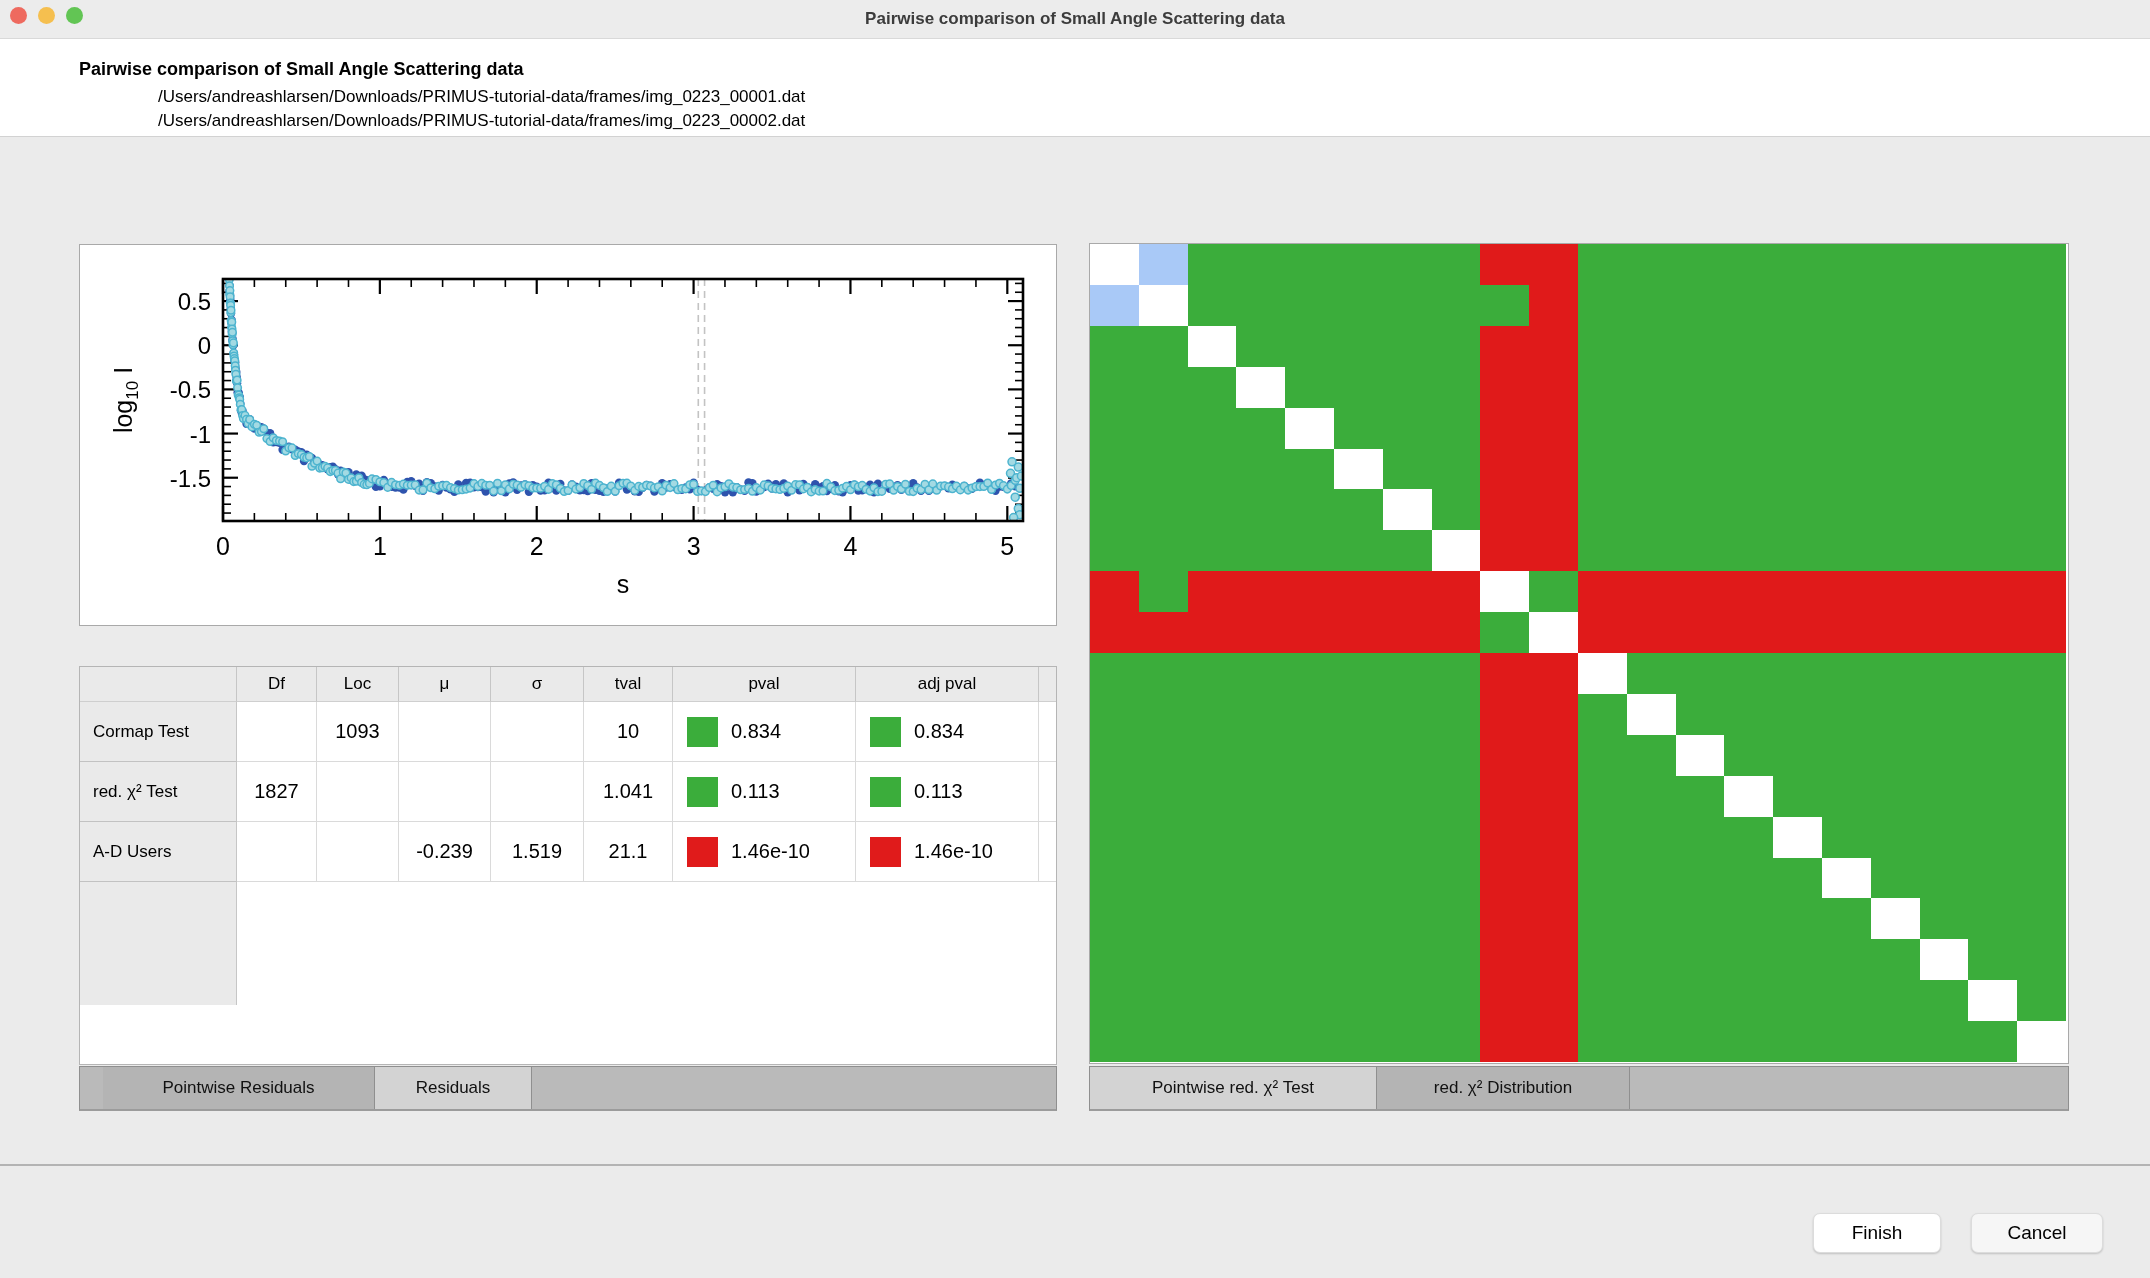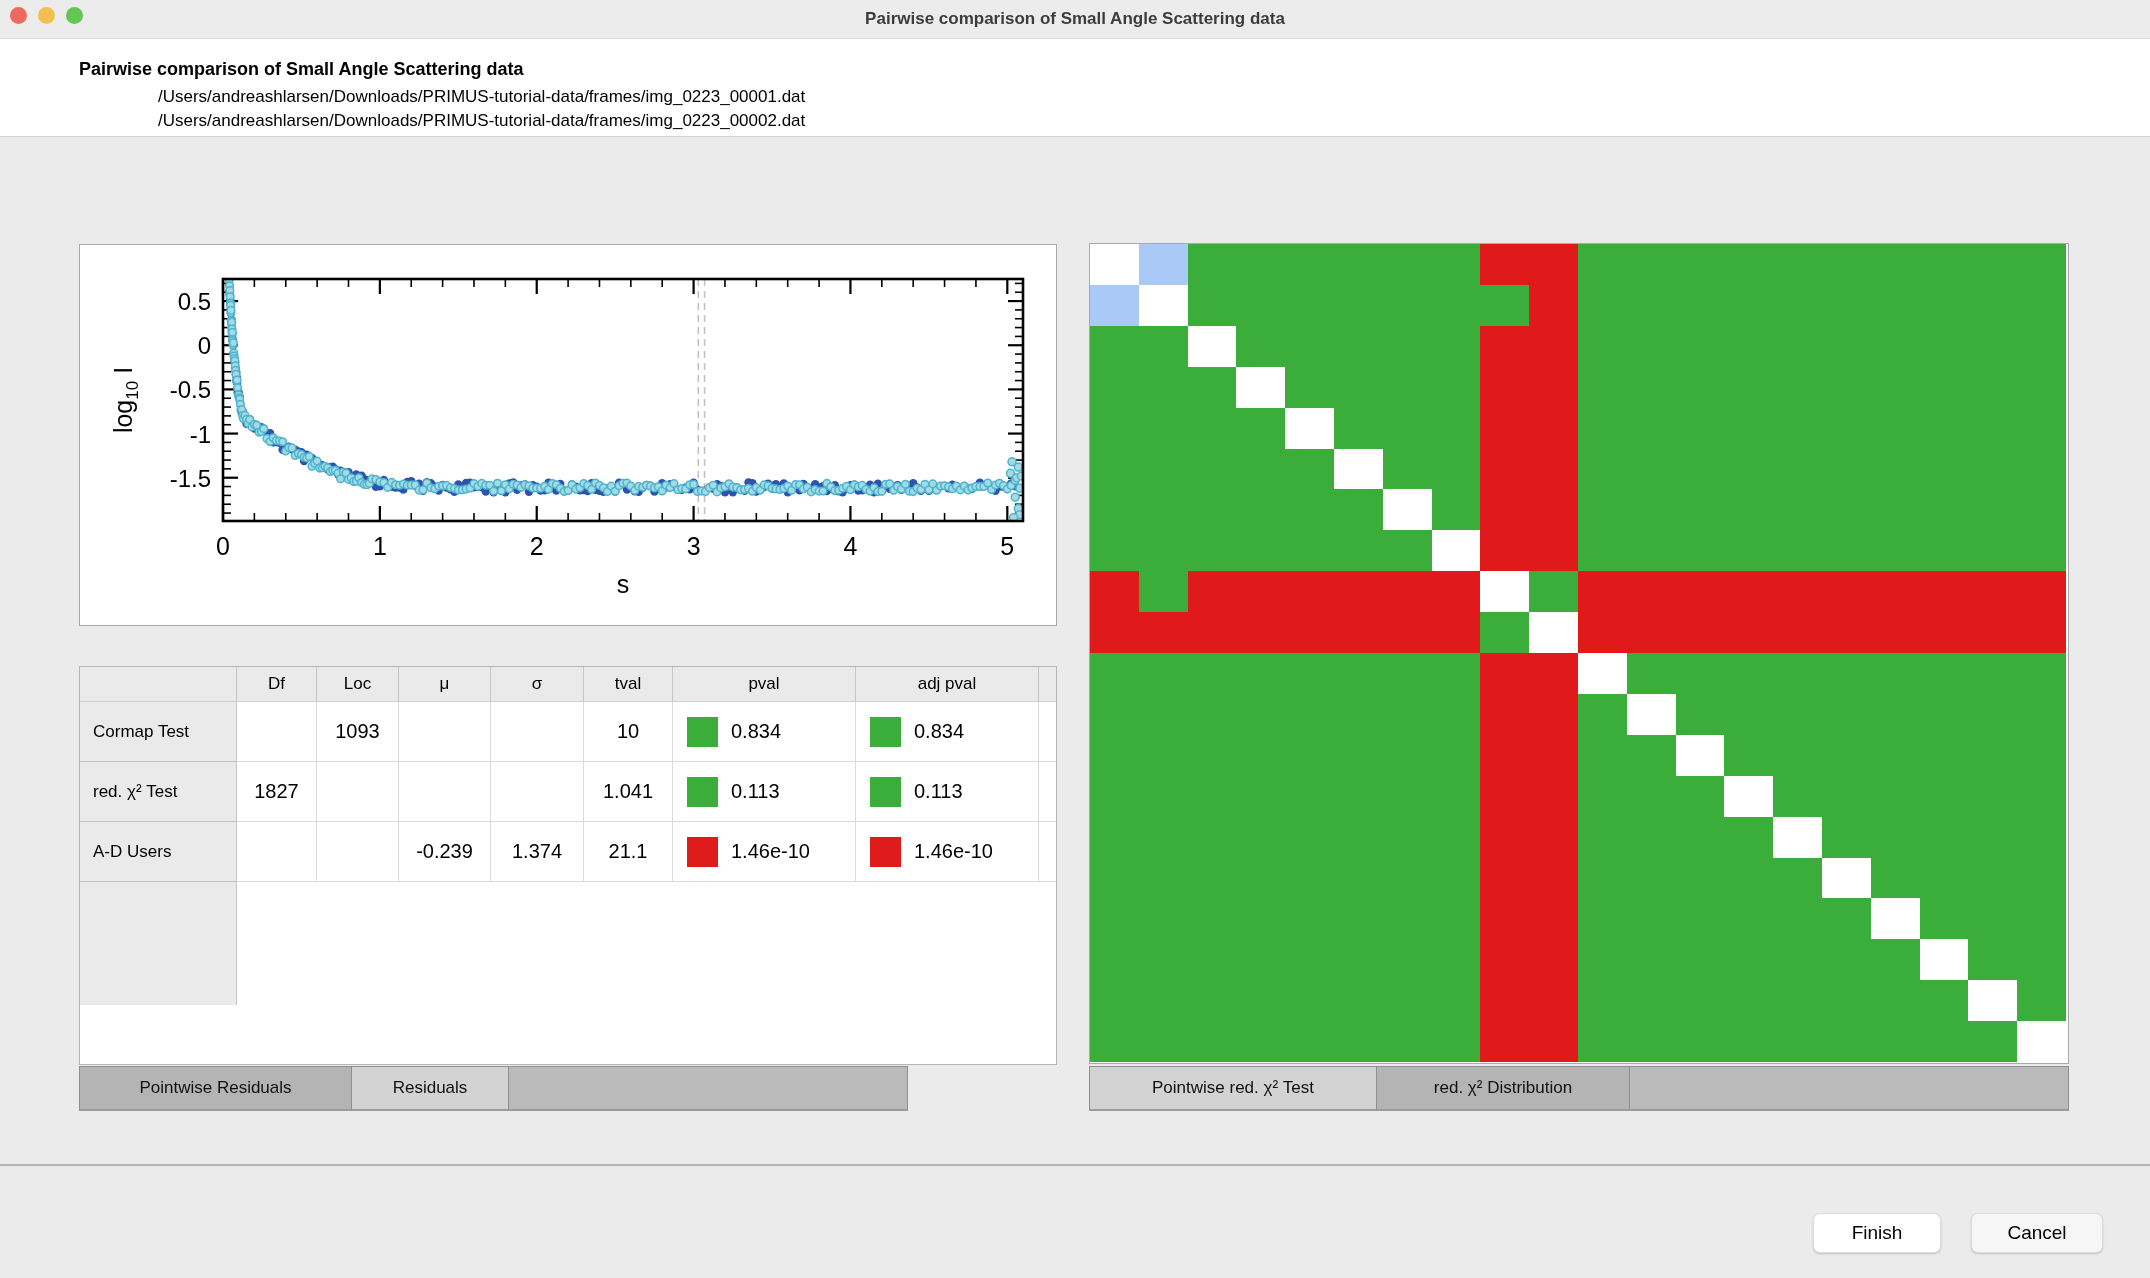--- a/index.html
+++ b/index.html
@@ -56,21 +56,21 @@
   .fillrow{height:123px;}
   .fillrow .rowlabel{border-bottom:none !important;}
   .pvwrap{display:flex;align-items:center;gap:13px;width:100%;padding-left:14px;box-sizing:border-box;}
   .sq{width:31px;height:30px;display:inline-block;flex:0 0 auto;}
   
   .tabbar{
     position:absolute;height:45px;background:#bababa;
     border:1px solid #8f8f8f;border-bottom:2px solid #9b9b9b;box-sizing:border-box;
     display:flex;align-items:stretch;
   }
-  .tabbar-left{left:79px;top:1066px;width:829px;}
+  .tabbar-left{left:79px;top:1066px;width:978px;padding-left:23px;}
   .tabbar-right{left:1089px;top:1066px;width:980px;}
   .tab{
     box-sizing:border-box;border-right:1px solid #8f8f8f;background:#b4b4b4;
     display:flex;align-items:center;justify-content:center;
     font-size:17px;color:#111;cursor:default;
   }
   .tab.active{background:#d3d3d3;}
   
   .footer-sep{position:absolute;left:0;top:1164px;width:2150px;height:2px;background:#b3b3b3;}
   .btn{
@@ -805,21 +805,21 @@
       </div>
     </div>
     <div class="cell c8"></div>
   </div>
 
   <div class="trow drow">
     <div class="cell c0 rowlabel">A-D Users</div>
     <div class="cell c1"></div>
     <div class="cell c2"></div>
     <div class="cell c3">-0.239</div>
-    <div class="cell c4">1.374</div>
+    <div class="cell c4">1.519</div>
     <div class="cell c5">21.1</div>
     <div class="cell c6">
       <div class="pvwrap">
         <span class="sq" style="background-color: rgb(224, 27, 27);"></span>
         <span>1.46e-10</span>
       </div>
     </div>
     <div class="cell c7">
       <div class="pvwrap">
         <span class="sq" style="background-color: rgb(224, 27, 27);"></span>

